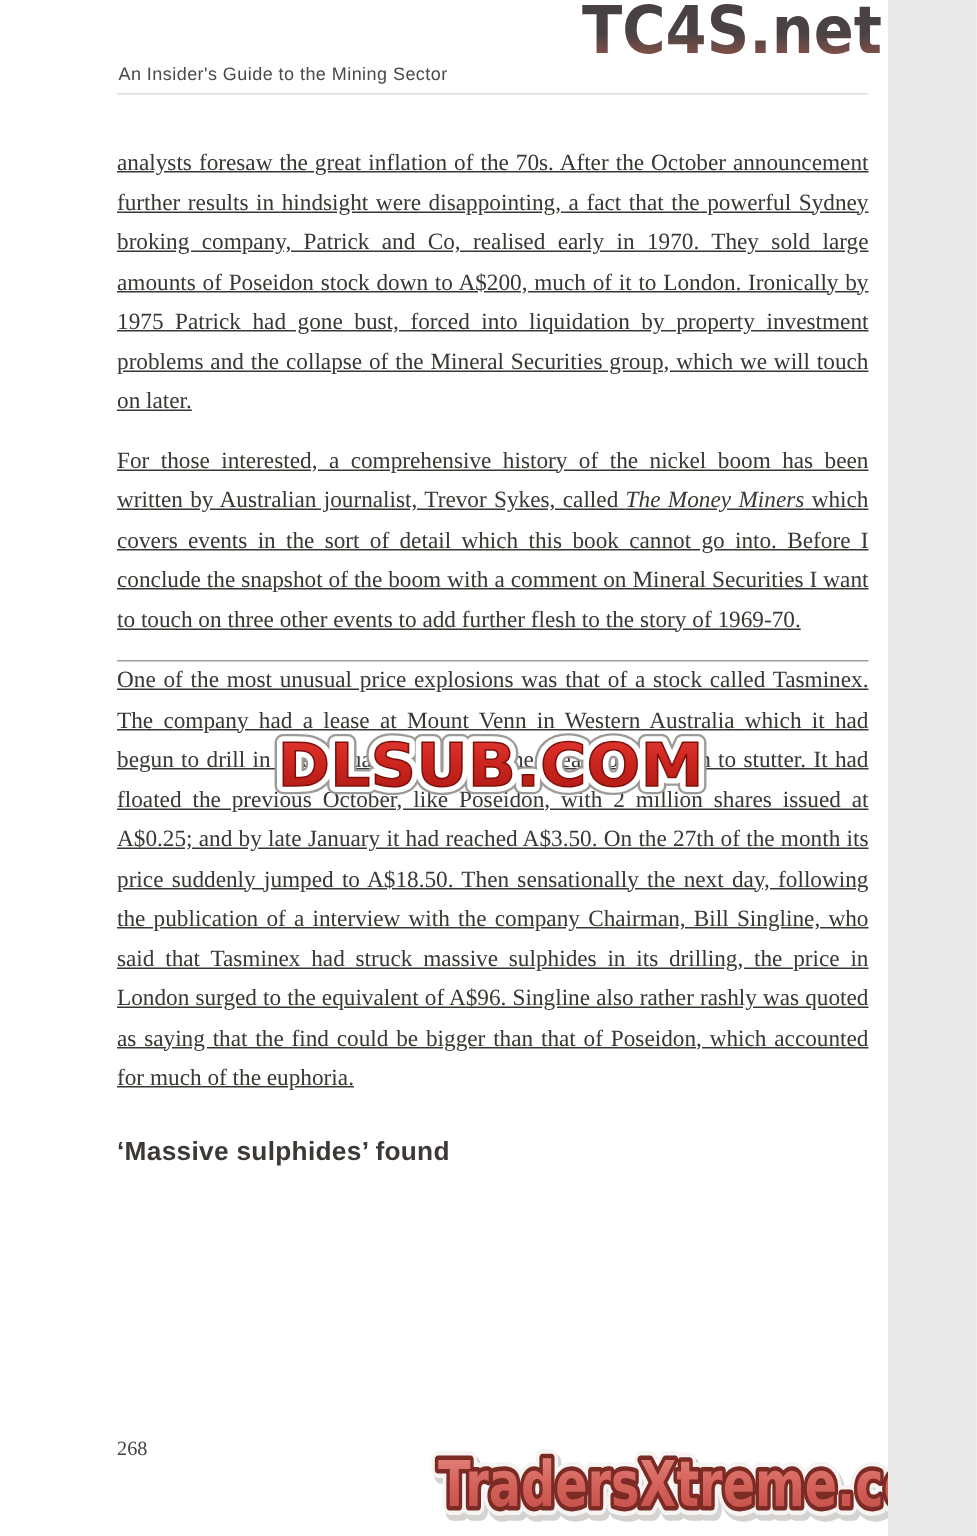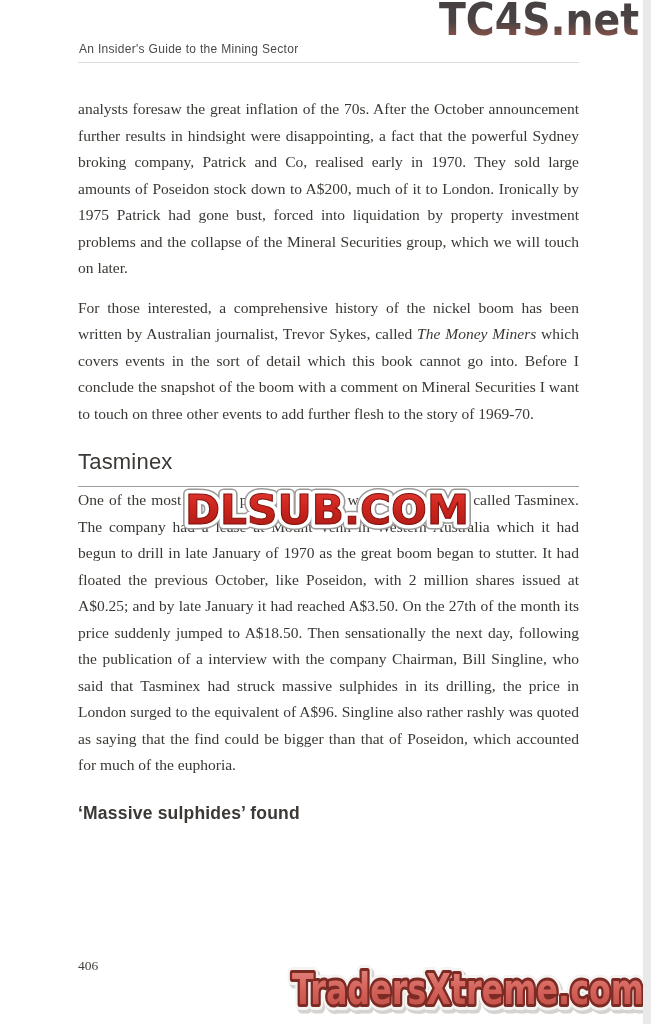--- a/index.html
+++ b/index.html
@@ -1,18 +1,18 @@
 <!DOCTYPE html>
 <html><head>
 <meta charset="utf-8">
 <style>
   html, body { margin: 0; padding: 0; background: #e9e9e9; }
   .page {
     position: relative;
-    width: 643px;
+    width: 592px;
     height: 1024px;
     background: #ffffff;
     overflow: hidden;
     font-family: "Liberation Serif", serif;
   }
   
   .running-title {
     position: absolute;
     left: 79px;
     top: 42px;
@@ -42,20 +42,21 @@
     left: 78px;
     top: 96px;
     width: 501px;
     color: #3a3733;
   }
   p.body-par {
     margin: 0 0 13px 0;
     font-size: 15.5px;
     line-height: 26.5px;
     text-align: justify;
+    text-decoration: underline;
   }
   .section-heading {
     margin: 22px 0 0 0;
     font-family: "Liberation Sans", sans-serif;
     font-weight: 400;
     font-size: 22px;
     letter-spacing: 0.2px;
     color: #3b3835;
   }
   .section-rule {
@@ -118,21 +119,20 @@
     </defs>
     <text x="3" y="42" font-size="44" font-weight="bold" textLength="200" lengthAdjust="spacingAndGlyphs" fill="url(#gradTC)">TC4S.net</text>
   </svg>
 
   <div class="content">
 
     <p class="body-par">analysts foresaw the great inflation of the 70s. After the October announcement further results in hindsight were disappointing, a fact that the powerful Sydney broking company, Patrick and Co, realised early in 1970. They sold large amounts of Poseidon stock down to A$200, much of it to London. Ironically by 1975 Patrick had gone bust, forced into liquidation by property investment problems and the collapse of the Mineral Securities group, which we will touch on later.</p>
 
     <p class="body-par"><span>For those interested, a comprehensive history of the nickel boom has been written by Australian journalist, Trevor Sykes, called </span><span class="italic">The Money Miners</span><span> which covers events in the sort of detail which this book cannot go into. Before I conclude the snapshot of the boom with a comment on Mineral Securities I want to touch on three other events to add further flesh to the story of 1969-70.</span></p>
 
-    <h1 class="section-heading">Tasminex</h1>
     <hr class="section-rule">
 
     <p class="body-par after-rule">One of the most unusual price explosions was that of a stock called Tasminex. The company had a lease at Mount Venn in Western Australia which it had begun to drill in late January of 1970 as the great boom began to stutter. It had floated the previous October, like Poseidon, with 2 million shares issued at A$0.25; and by late January it had reached A$3.50. On the 27th of the month its price suddenly jumped to A$18.50. Then sensationally the next day, following the publication of a interview with the company Chairman, Bill Singline, who said that Tasminex had struck massive sulphides in its drilling, the price in London surged to the equivalent of A$96. Singline also rather rashly was quoted as saying that the find could be bigger than that of Poseidon, which accounted for much of the euphoria.</p>
 
     <h2 class="sub-heading">‘Massive sulphides’ found</h2>
 
   </div>
 
   <svg class="wm-dlsub" viewBox="0 0 292 52">
     <defs>
@@ -154,15 +154,15 @@
         <stop offset="50%" stop-color="#d4635b"></stop>
         <stop offset="100%" stop-color="#bf4c44"></stop>
       </linearGradient>
     </defs>
     <text x="187" y="47" font-size="42" font-weight="bold" text-anchor="middle" textLength="352" lengthAdjust="spacingAndGlyphs" fill="none" stroke="#d5d3d1" stroke-width="13" stroke-linejoin="round">TradersXtreme.com</text>
     <text x="185" y="44" font-size="42" font-weight="bold" text-anchor="middle" textLength="352" lengthAdjust="spacingAndGlyphs" fill="none" stroke="#f6f4f2" stroke-width="12" stroke-linejoin="round">TradersXtreme.com</text>
     <text x="185" y="44" font-size="42" font-weight="bold" text-anchor="middle" textLength="352" lengthAdjust="spacingAndGlyphs" fill="none" stroke="#7c2a24" stroke-width="6" stroke-linejoin="round">TradersXtreme.com</text>
     <text x="185" y="44" font-size="42" font-weight="bold" text-anchor="middle" textLength="352" lengthAdjust="spacingAndGlyphs" fill="url(#gradTX)">TradersXtreme.com</text>
   </svg>
 
-  <div class="page-number">406</div>
+  <div class="page-number">268</div>
 
 </div>
 
 </body></html>

